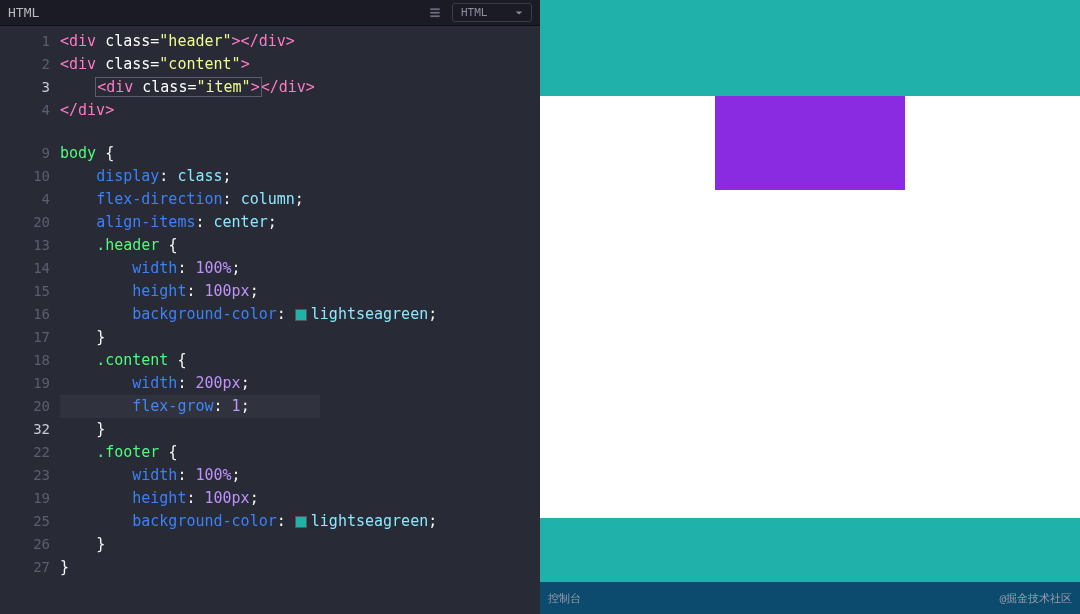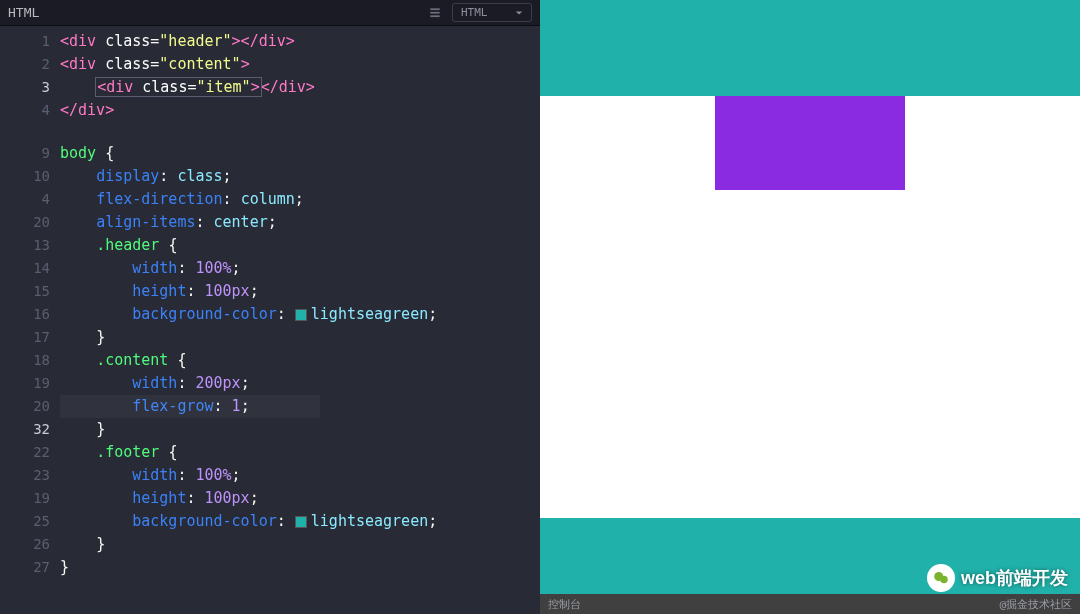--- a/index.html
+++ b/index.html
@@ -157,22 +157,22 @@
   height: 96px;
   background: #20b2aa;
   width: 100%;
 }
 
 .console-bar {
   position: absolute;
   bottom: 0;
   left: 0;
   right: 0;
-  height: 20px;
-  background: #404040;
+  height: 32px;
+  background: #0c4a6e;
   color: #9a9ca8;
   font-size: 11px;
   display: flex;
   align-items: center;
   padding: 0 8px;
   justify-content: space-between;
 }
 
 .watermark {
   position: absolute;
@@ -289,22 +289,13 @@
   <div class="preview-content">
     <div class="preview-item"></div>
   </div>
   <div class="preview-footer"></div>
 
   <div class="console-bar">
     <span>控制台</span>
     <span>@掘金技术社区</span>
   </div>
 
-  <div class="watermark">
-    <span class="watermark-icon">
-      <svg width="18" height="18" viewBox="0 0 24 24" fill="#7bb32e">
-          <circle cx="9" cy="10" r="6"></circle>
-          <circle cx="16" cy="14" r="5" fill="#7bb32e"></circle>
-        </svg>
-    </span>
-    <span>web前端开发</span>
-  </div>
 </div>
 
 </body></html>

